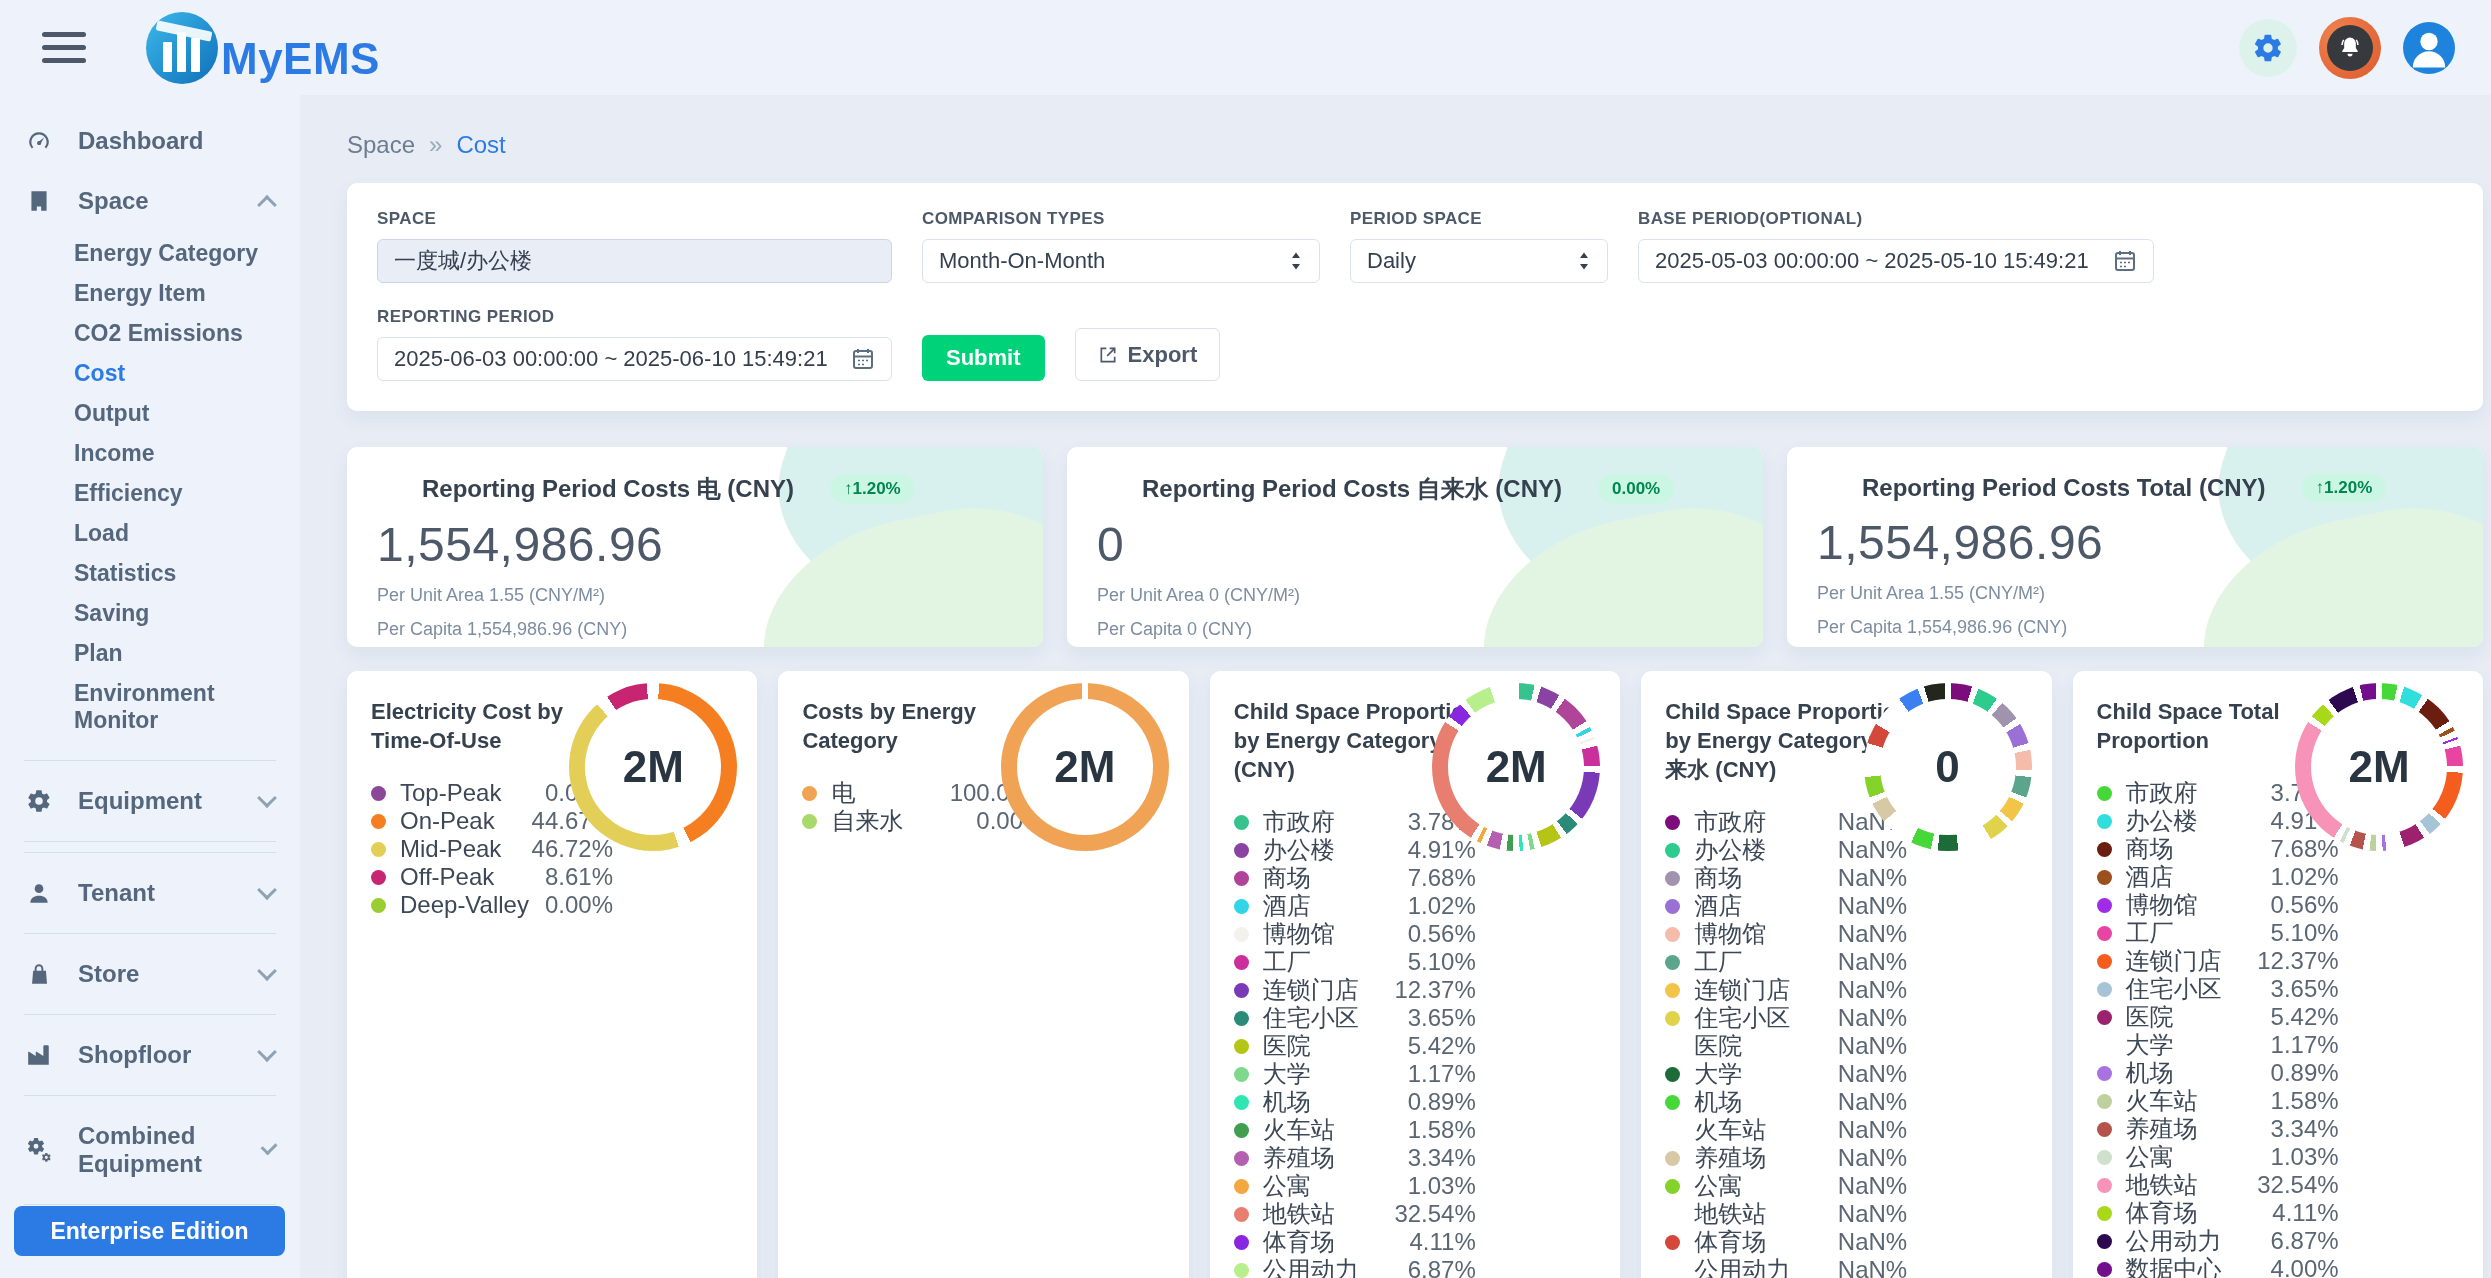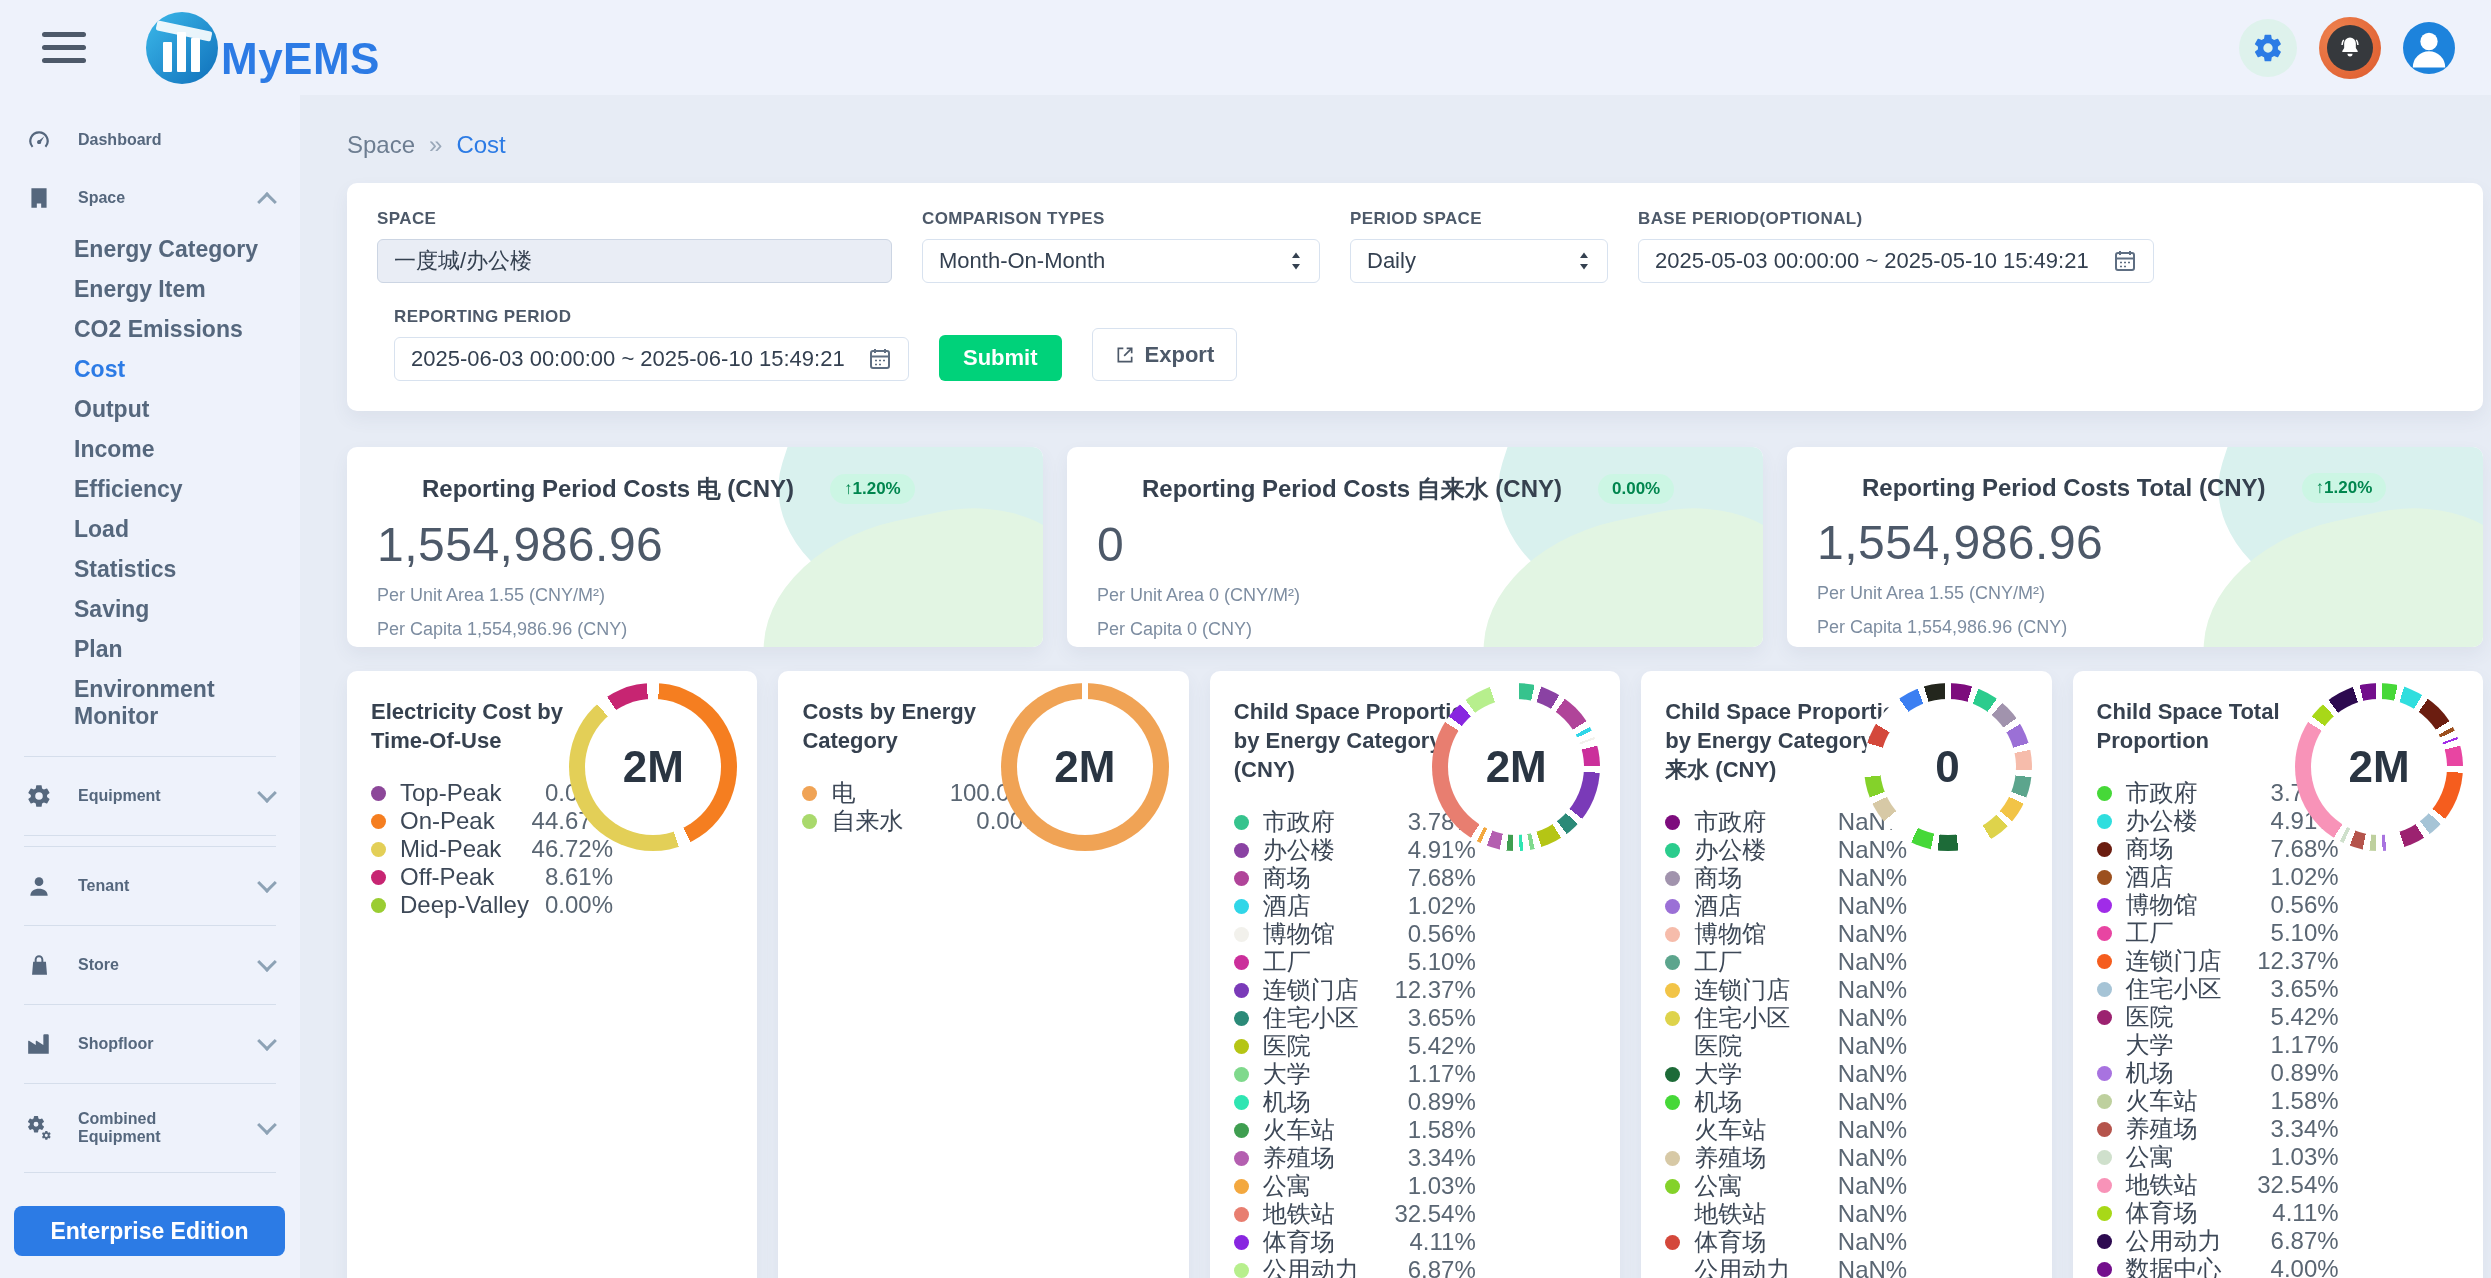--- a/index.html
+++ b/index.html
@@ -25,21 +25,21 @@
   .header-actions { margin-left:auto; display:flex; align-items:center; gap:22px; }
   .icon-circle { border-radius:50%; display:flex; align-items:center; justify-content:center; cursor:pointer; border:none; }
   .gear-circle { width:58px; height:58px; background:#def2ec; }
   .bell-circle { width:62px; height:62px; background:radial-gradient(circle at 30% 30%, #ef8350, #dd5a2c); }
   .bell-inner  { width:46px; height:46px; border-radius:50%; background:#36393d; display:flex; align-items:center; justify-content:center; }
   .avatar-circle { width:52px; height:52px; background:#1d83dc; overflow:hidden; }
 
   
   .sidebar { position:fixed; top:95px; left:0; width:300px; bottom:0; background:#eef2fb; z-index:10;
              padding:16px 22px 90px 22px; }
-  .nav-main { display:flex; align-items:center; gap:20px; padding:16px 4px; font-size:16px; font-weight:600;
+  .nav-main { display:flex; align-items:center; gap:20px; padding:16px 4px; font-size:24px; font-weight:600;
               color:#55677d; cursor:pointer; }
   .nav-icon { width:32px; height:26px; display:flex; align-items:center; color:#55677d; flex:none; }
   .nav-icon svg { width:26px; height:26px; fill:currentColor; }
   .nav-caret { margin-left:auto; width:14px; height:14px; border-right:3px solid #8da2b5; border-bottom:3px solid #8da2b5;
                transform:rotate(45deg); margin-top:-6px; }
   .nav-caret.up { transform:rotate(225deg); margin-top:8px; }
   .nav-sub { padding:2px 0 10px 52px; display:flex; flex-direction:column; }
   .nav-sub-item { font-size:23px; font-weight:600; color:#55677d; padding:6.5px 0; cursor:pointer; }
   .nav-sub-item.active { color:#2c7be5; }
   .nav-divider { border-top:1px solid #d5deeb; margin:10px 2px; }
@@ -52,21 +52,21 @@
   .breadcrumb { font-size:24px; display:flex; gap:14px; align-items:center; }
   .bc-link { color:#6d7d91; cursor:pointer; }
   .bc-sep { color:#9aa8b9; }
   .bc-current { color:#2c7be5; }
 
   .card { background:#fff; border-radius:10px; box-shadow:0 8px 18px rgba(72,85,120,.07); }
 
   
   .filter-card { margin-top:24px; width:2136px; padding:26px 30px 30px 30px; }
   .f-row { display:flex; gap:30px; }
-  .f-row + .f-row { margin-top:24px; align-items:flex-end;margin-left:17px; }
+  .f-row + .f-row { margin-top:24px; align-items:flex-end; }
   .f-label { font-size:17px; font-weight:700; color:#4d5969; letter-spacing:.4px; margin-bottom:10px; }
   .f-control { height:44px; border:1px solid #d8e2ef; border-radius:6px; background:#fff; font-size:22px;
                color:#344050; display:flex; align-items:center; padding:0 16px; position:relative; cursor:pointer; }
   .f-control.readonly { background:#e9edf5; border-color:#ccd5e3; cursor:default; }
   .f-control .grow { flex:1; }
   .w1 { width:515px; } .w2 { width:398px; } .w3 { width:258px; } .w4 { width:516px; }
   .btn-submit { height:46px; padding:0 24px; background:#00d27a; color:#fff; border:none; border-radius:6px;
                 font-size:22px; font-weight:700; cursor:pointer; font-family:"Liberation Sans",sans-serif; }
   .btn-export { height:53px; padding:0 22px; background:#fff; color:#4d5969; border:1px solid #d8e2ef; border-radius:6px;
                 font-size:22px; font-weight:600; cursor:pointer; display:flex; align-items:center; gap:10px;

